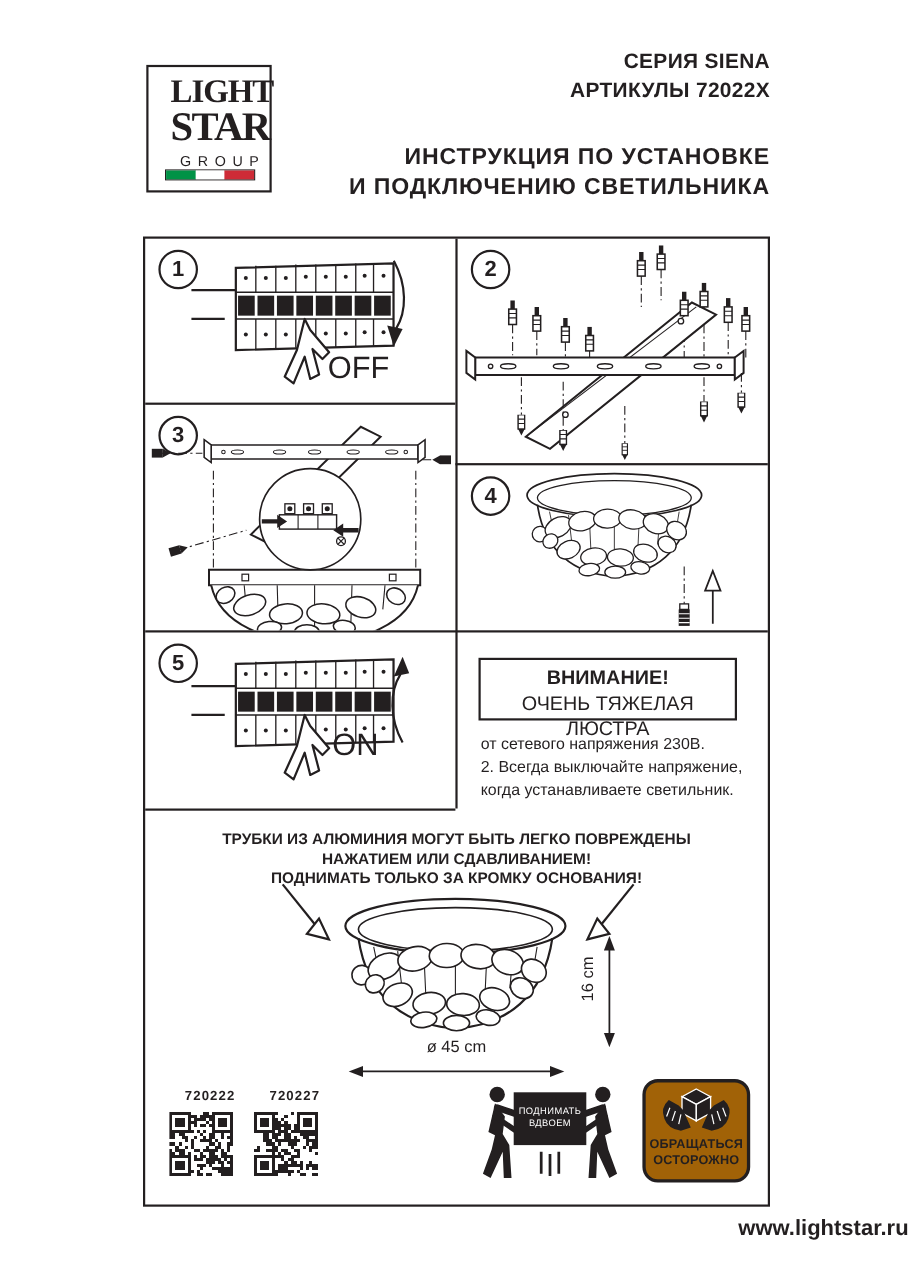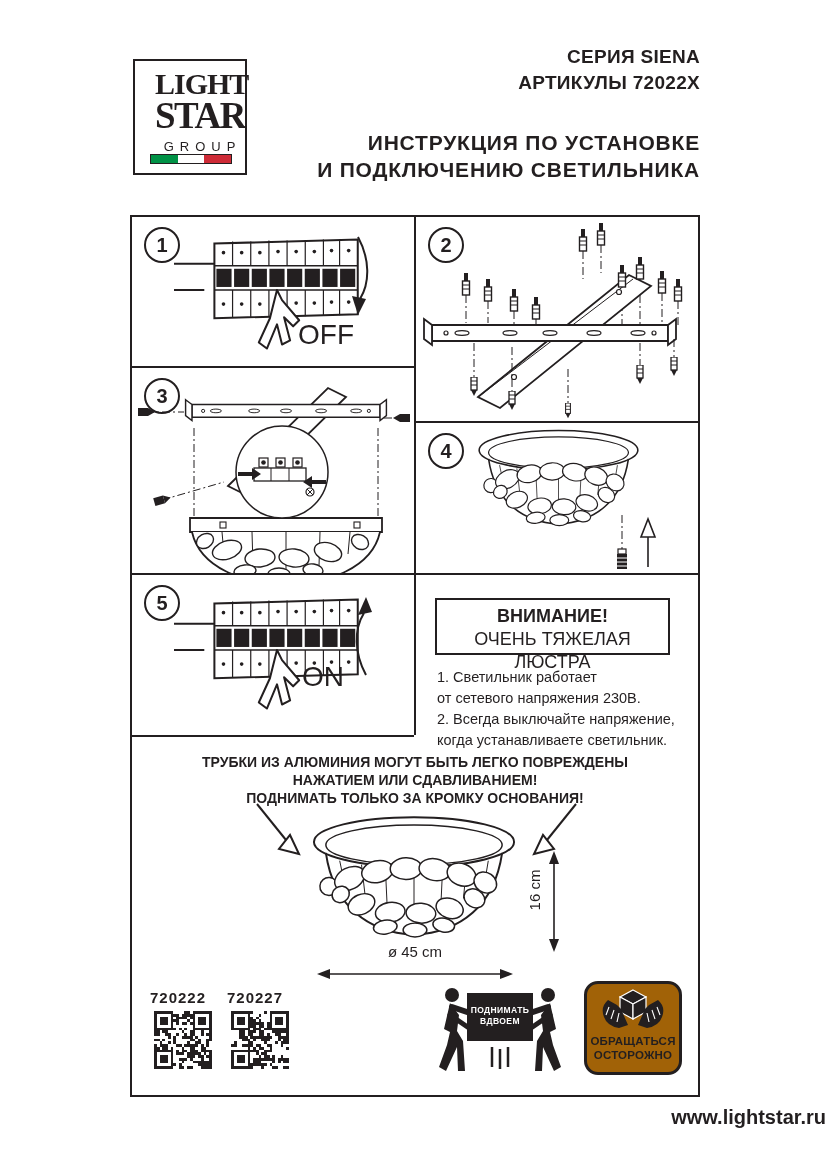--- a/index.html
+++ b/index.html
@@ -30,23 +30,23 @@
                font-size:20px;font-weight:bold;box-sizing:border-box;background:#fff;}
   .switch-label{font-size:28px;line-height:28px;}
   .attn-box{left:303px;top:381px;width:235px;height:57px;border:2px solid #231f20;
             box-sizing:border-box;text-align:center;padding-top:5px;}
   .attn-title{font-size:18px;font-weight:bold;line-height:23px;}
   .attn-sub{font-size:18px;line-height:23px;}
   .notes{left:305px;top:450px;width:258px;font-size:14.5px;line-height:21px;}
   .handling{left:0;top:536px;width:566px;text-align:center;font-size:14px;
             font-weight:bold;line-height:18px;}
   .dim-label{font-size:15px;text-align:center;}
-  .qr-label{font-size:15px;font-weight:bold;letter-spacing:1px;text-align:left;}
+  .qr-label{font-size:12px;font-weight:bold;letter-spacing:1px;text-align:right;}
   .qr{width:58px;height:58px;}
-  .lift-text{color:#fff;font-weight:bold;font-size:8.5px;line-height:11px;text-align:center;letter-spacing:.4px;}
+  .lift-text{color:#fff;font-weight:normal;font-size:8.5px;line-height:11px;text-align:center;letter-spacing:.4px;}
   .care-box{left:452px;top:764px;width:98px;height:94px;border:3px solid #231f20;
             border-radius:14px;box-sizing:border-box;background:#a16207;}
   .care-text{font-size:11.5px;font-weight:bold;line-height:14px;text-align:center;letter-spacing:.2px;}
   .footer{left:0;top:1106px;width:826px;text-align:right;font-size:20px;font-weight:bold;}
 </style>
 </head>
 <body>
 
 <svg width="0" height="0" style="position:absolute">
   <defs>
@@ -292,21 +292,20 @@
       <path d="M16,82 C4,60 4,36 14,20" class="stroke" stroke-width="2"></path>
       <polygon points="16,4 8,22 22,19" fill="#231f20"></polygon>
     </svg>
     <div class="abs switch-label" style="left:170px;top:446px">ON</div>
 
     <div class="abs attn-box">
       <div class="attn-title">ВНИМАНИЕ!</div>
       <div class="attn-sub">ОЧЕНЬ ТЯЖЕЛАЯ ЛЮСТРА</div>
     </div>
     <div class="abs notes">
-      <div>1. Светильник работает</div>
       <div>от сетевого напряжения 230В.</div>
       <div>2. Всегда выключайте напряжение,</div>
       <div>когда устанавливаете светильник.</div>
     </div>
 
     <div class="abs handling">
       <div>ТРУБКИ ИЗ АЛЮМИНИЯ МОГУТ БЫТЬ ЛЕГКО ПОВРЕЖДЕНЫ</div>
       <div>НАЖАТИЕМ ИЛИ СДАВЛИВАНИЕМ!</div>
       <div>ПОДНИМАТЬ ТОЛЬКО ЗА КРОМКУ ОСНОВАНИЯ!</div>
     </div>

